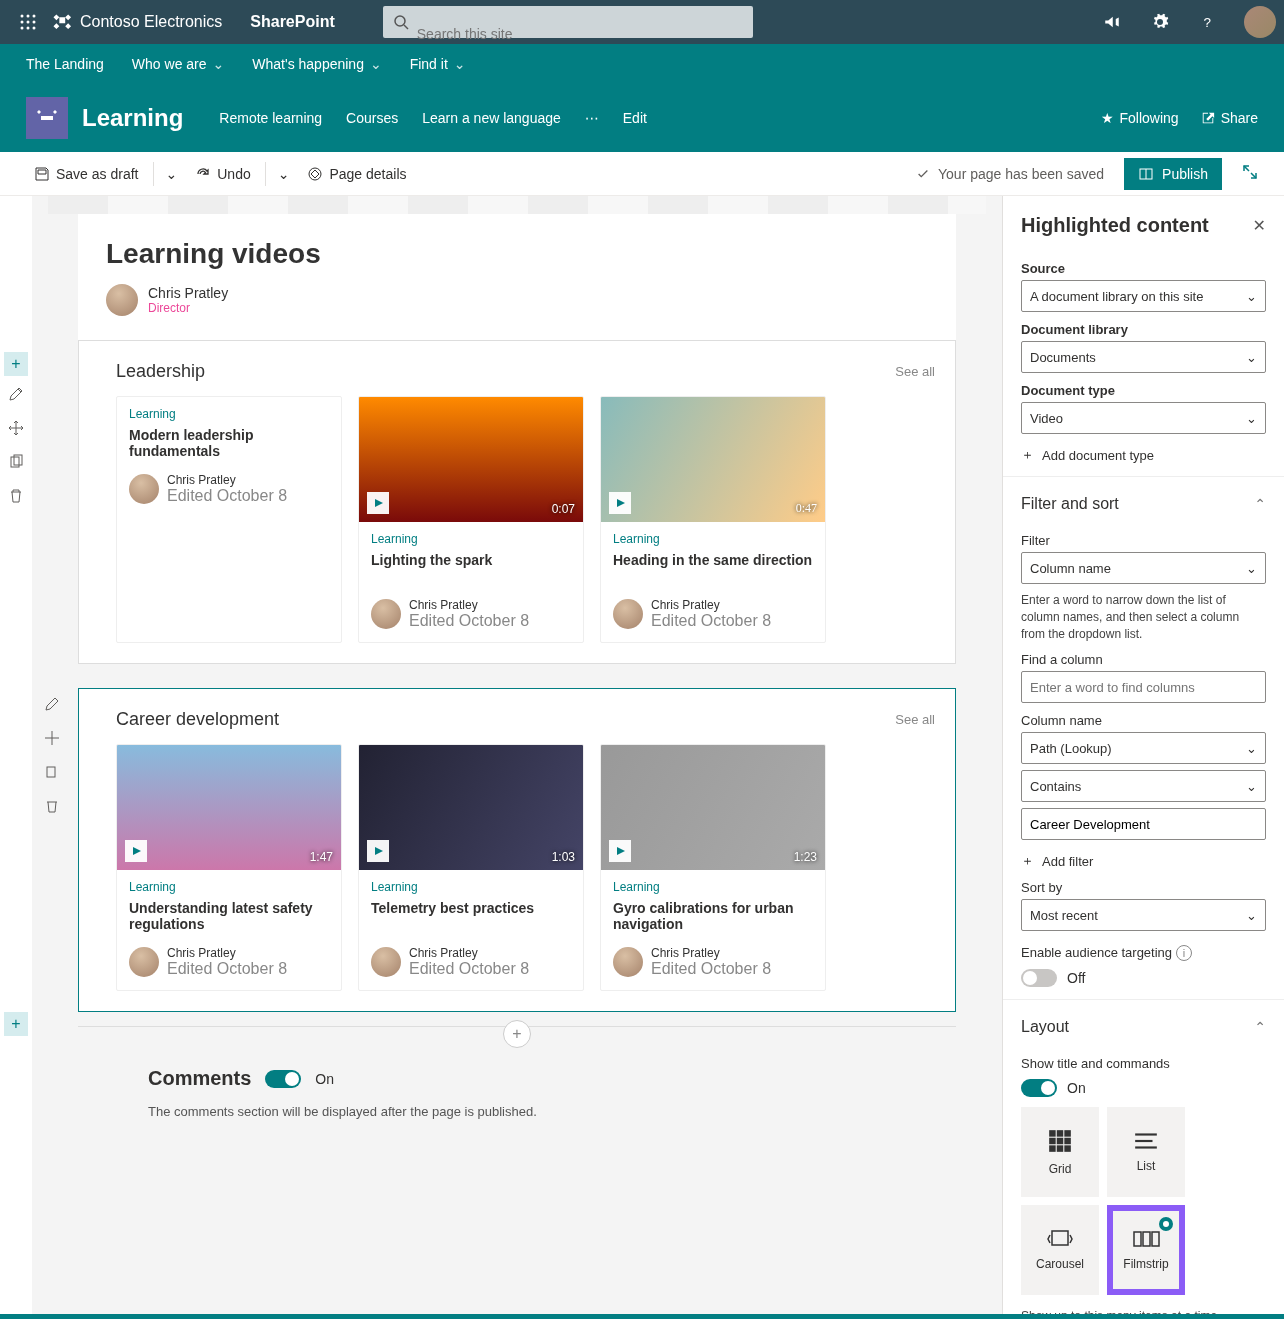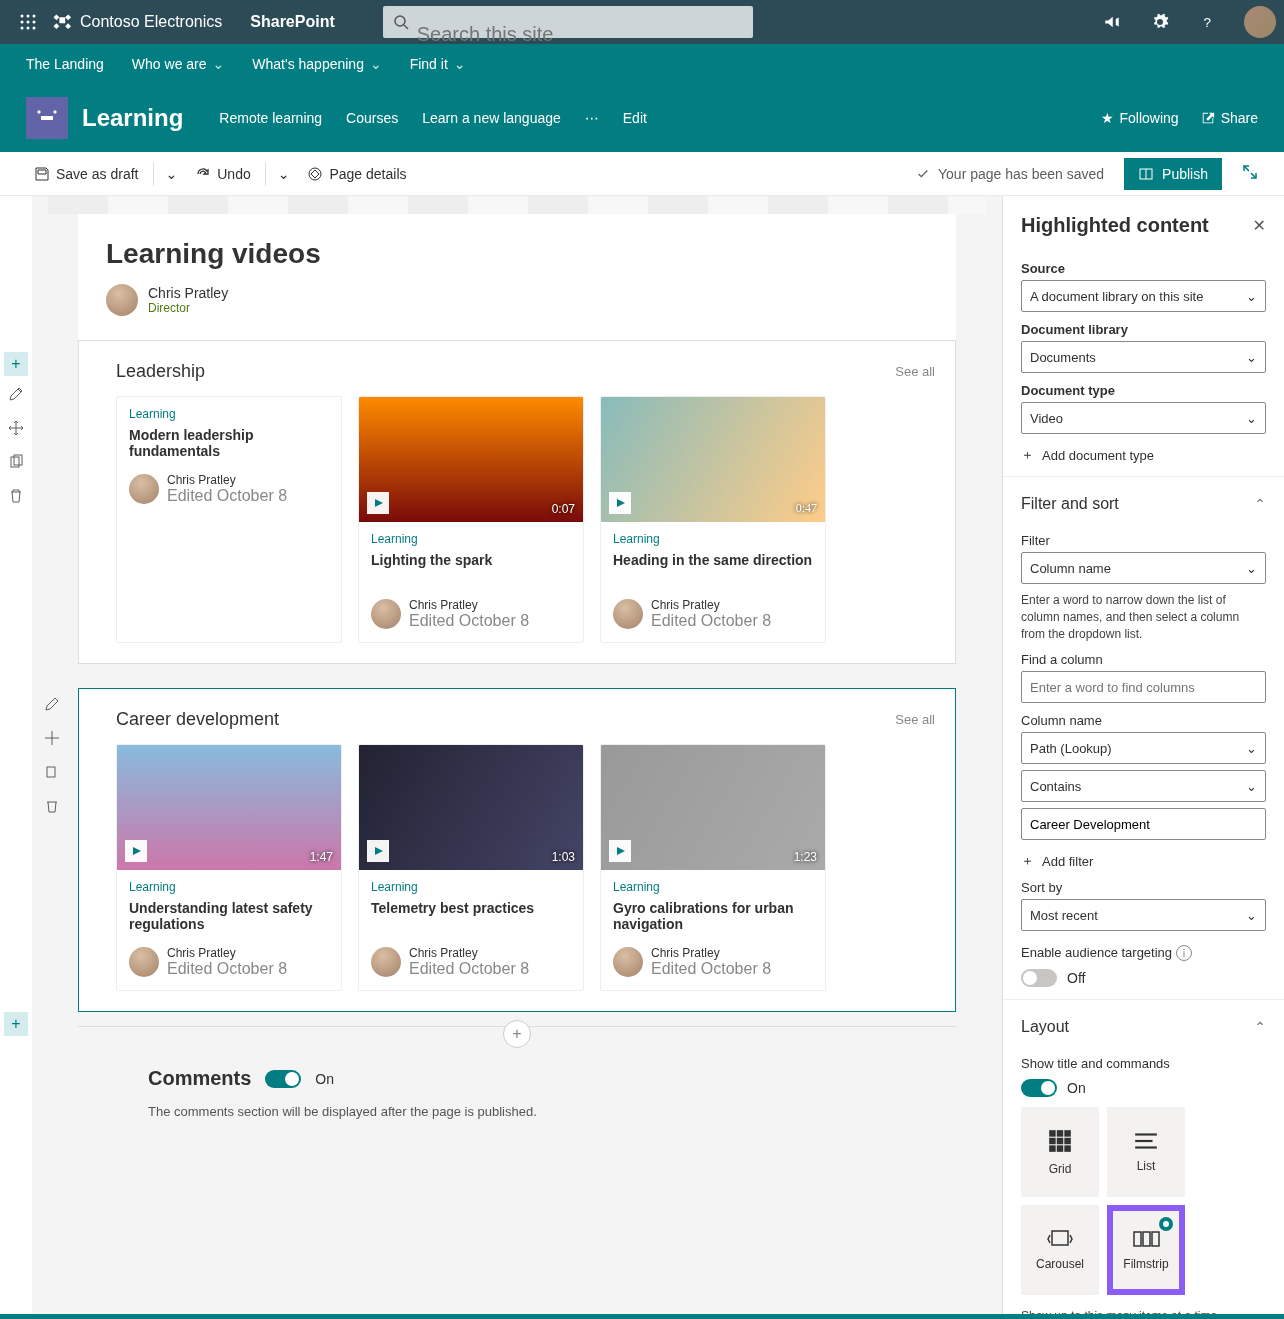--- a/index.html
+++ b/index.html
@@ -8,21 +8,21 @@
 
 .suite-bar { height: 44px; background: #2d4a57; color: #fff; display: flex; align-items: center; padding: 0 8px; }
 .waffle { width: 40px; height: 40px; display:flex;align-items:center;justify-content:center;cursor:pointer;}
 .waffle svg { fill:#fff; }
 .tenant-logo { display:flex; align-items:center; gap:6px; margin-left:4px; font-weight:400; }
 .tenant-logo .logo-icon svg { fill:#fff; }
 .tenant-name { font-size:16px; }
 .product { font-weight:600; margin-left:28px; font-size:16px; }
 .search-wrap { margin-left:48px; }
 .search-box { width:370px; height:32px; background:#cdd5d8; border:none; border-radius:2px; display:flex; align-items:center; padding:0 10px; }
-.search-box input { border:none; background:transparent; flex:1; font-size:20px; outline:none; color:#4c1d95;margin-top:24px;}
+.search-box input { border:none; background:transparent; flex:1; font-size:14px; outline:none; color:#4c1d95;margin-top:24px;}
 .search-box svg { fill:#555; margin-right:8px;}
 .suite-right { margin-left:auto; display:flex; align-items:center; gap:8px; }
 .suite-btn { width:40px; height:40px; display:flex;align-items:center;justify-content:center;cursor:pointer;}
 .suite-btn svg{fill:#fff;}
 .avatar-circle{width:32px;height:32px;border-radius:50%;background:linear-gradient(135deg,#a87 0%,#986 100%);margin-left:8px;}
 
 
 .mega-nav { height:40px; background:#027e82; color:#fff; display:flex; align-items:center; padding:0 26px; gap:28px; }
 .mega-nav .nav-item { display:flex; align-items:center; gap:6px; font-size:14px; cursor:pointer;}
 .mega-nav .chev { opacity:.8; }
@@ -56,21 +56,21 @@
 .rail-btn { width:24px;height:24px; display:flex;align-items:center;justify-content:center; cursor:pointer; color:#555;}
 .rail-btn svg{fill:#605e5c;}
 
 .canvas { flex:1; background:#f4f4f4; padding:0 16px 30px 16px; position:relative; overflow:hidden;}
 .deco-top{height:18px;background:repeating-linear-gradient(90deg,#eee 0,#eee 60px,#f7f7f7 60px,#f7f7f7 120px);}
 .page-header { background:#fff; padding:24px 28px 24px 28px; margin:0 30px;}
 .page-title { font-size:28px; font-weight:600; color:#333; }
 .author-row { display:flex; align-items:center; gap:10px; margin-top:14px;}
 .avatar { width:32px;height:32px;border-radius:50%;background:radial-gradient(circle at 40% 30%,#d9bfa4,#a4826a);}
 .author-name { font-size:14px; color:#333; font-weight:400;}
-.author-role { font-size:12px; color:#4d7c0f;}
+.author-role { font-size:12px; color:#ec4899;}
 
 .section { border:1px solid #ddd; margin:0 30px; background:#fff; padding:20px 20px 20px 37px;}
 .section.selected { border:1.5px solid #027e82; }
 .sec-head { display:flex; align-items:center; justify-content:space-between; margin-bottom:14px;}
 .sec-title { font-size:18px; font-weight:400; color:#333;}
 .see-all { font-size:13px; color:#888;}
 .cards { display:flex; gap:16px; }
 .card { width:226px; border:1px solid #eee; border-radius:2px; overflow:hidden; }
 .card-thumb { height:125px; background:#888; position:relative; background-size:cover; background-position:center;}
 .play-badge { position:absolute; left:8px; bottom:8px; width:22px;height:22px; background:rgba(255,255,255,.95); display:flex;align-items:center;justify-content:center;}

